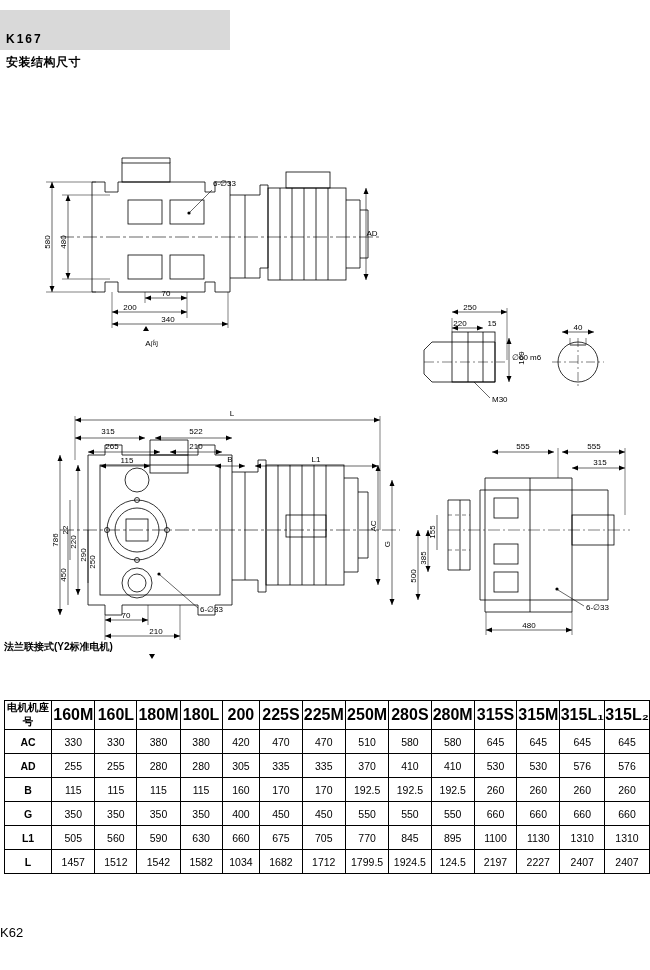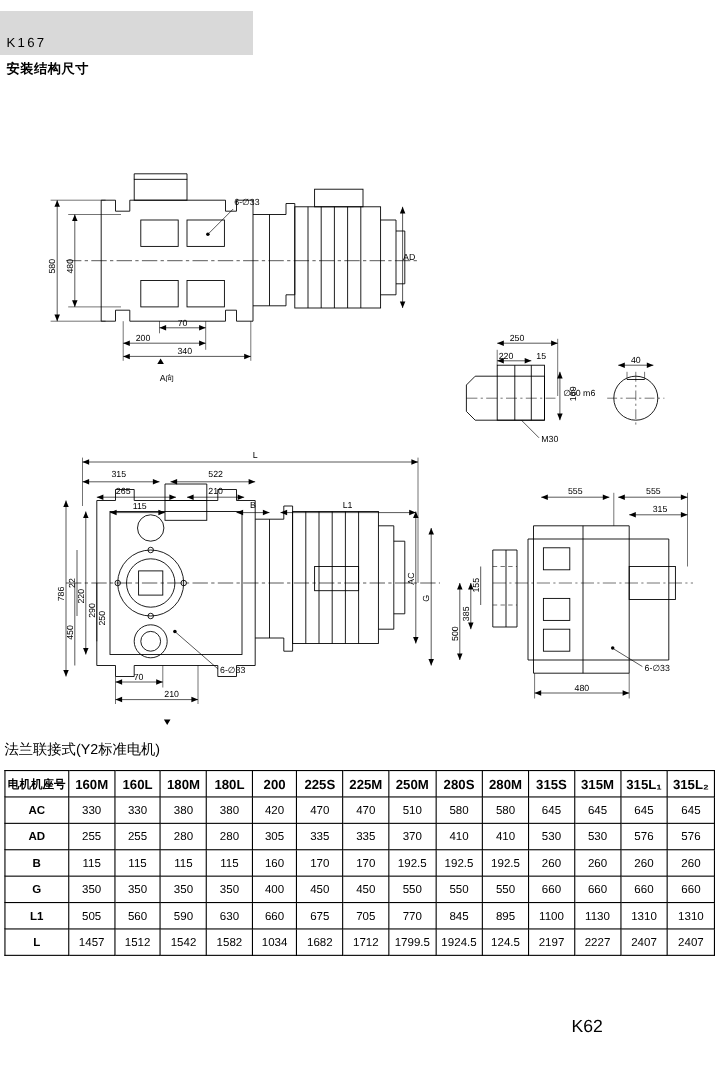--- a/index.html
+++ b/index.html
@@ -32,43 +32,43 @@
     font-size: 12px;
     font-weight: bold;
     letter-spacing: 0.5px;
     margin-top: 40px;
   }
   .header-model {
     position: absolute;
     left: 6px;
     top: 32px;
     font-size: 12px;
-    font-weight: normal;
+    font-weight: bold;
     letter-spacing: 2px;
   }
 
   
   .drawing {
     position: absolute;
     left: 0;
     top: 60px;
     width: 650px;
     height: 600px;
   }
   .drawing svg {
     display: block;
   }
 
   
   .table-title {
     position: absolute;
     left: 4px;
-    top: 672px;
-    font-size: 13px;
-    font-weight: normal;
+    top: 640px;
+    font-size: 10px;
+    font-weight: bold;
   }
   table.spec {
     position: absolute;
     left: 4px;
     top: 700px;
     border-collapse: collapse;
     font-size: 10.5px;
     padding-left: 10px;
   }
   table.spec td, table.spec th {
@@ -78,38 +78,38 @@
     height: 23px;
     font-weight: normal;
   }
   table.spec .rowhead {
     width: 68px;
     font-weight: bold;
   }
   table.spec .colhead {
     width: 44px;
     font-weight: bold;
-    font-size: 12px;
+    font-size: 16px;
     margin-left: 44px;
   }
   table.spec td.val {
     width: 44px;
   }
   table.spec tr.head td {
     font-weight: bold;
   }
 
   
   .footer {
     position: absolute;
     left: 0;
     top: 925px;
     width: 548px;
-    text-align: right;
-    font-size: 16px;
+    text-align: left;
+    font-size: 13px;
   }
 
   .dim-text { font-size: 8px; font-family: "Liberation Sans", sans-serif; }
 </style>
 </head>
 <body>
 
 <div class="header-bar"></div>
 <div class="header-title">安装结构尺寸</div>
 <div class="header-model">K167</div>

